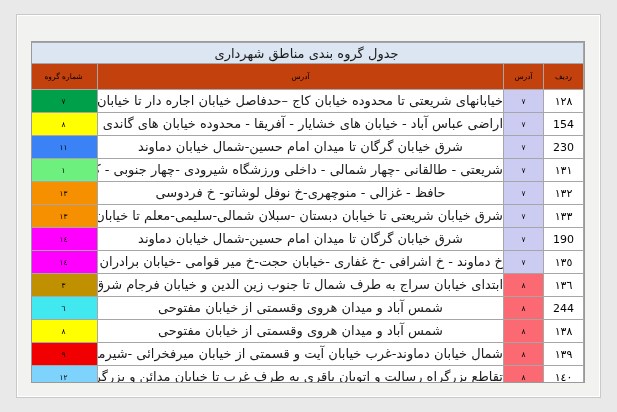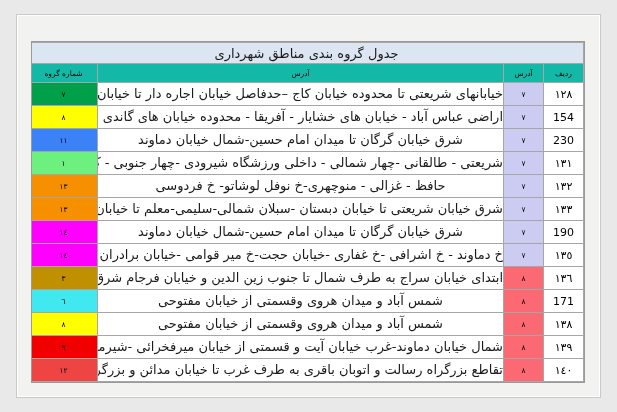--- a/index.html
+++ b/index.html
@@ -65,22 +65,22 @@
     background: #dce6f2;
     height: 21px;
     text-align: center;
     font-size: 13px;
     color: #1a1a1a;
     letter-spacing: 0;
   }
 
   
   th.hdr {
-    background: #14b8a6;
-    height: 19px;
+    background: #c2410c;
+    height: 26px;
     text-align: center;
     font-size: 7.5px;
     color: #000000;
   }
 
   
   td.radif-cell {
     background: #ffffff;
     text-align: center;
     font-size: 11px;
@@ -178,42 +178,42 @@
             <td class="address-cell">خ دماوند - خ اشرافی -خ غفاری -خیابان حجت-خ میر قوامی -خیابان برادران رستمی</td>
             <td class="group-cell" style="background: rgb(255, 0, 255); color: rgb(0, 0, 0);">١٤</td>
           </tr>
           <tr>
             <td class="radif-cell">١٣٦</td>
             <td class="mantaghe-cell" style="background: rgb(251, 106, 114);">٨</td>
             <td class="address-cell">ابتدای خیابان سراج به طرف شمال تا جنوب زین الدین و خیابان فرجام شرق اتوبان باقری به طرف فلکه دوم تهرانپارس و به طرف شمال فلکه دوم</td>
             <td class="group-cell" style="background: rgb(192, 144, 0); color: rgb(0, 0, 0);">٣</td>
           </tr>
           <tr>
-            <td class="radif-cell">171</td>
+            <td class="radif-cell">244</td>
             <td class="mantaghe-cell" style="background: rgb(251, 106, 114);">٨</td>
             <td class="address-cell">شمس آباد و میدان هروی وقسمتی از خیابان مفتوحی</td>
             <td class="group-cell" style="background: rgb(66, 232, 240); color: rgb(0, 0, 0);">٦</td>
           </tr>
           <tr>
             <td class="radif-cell">١٣٨</td>
             <td class="mantaghe-cell" style="background: rgb(251, 106, 114);">٨</td>
             <td class="address-cell">شمس آباد و میدان هروی وقسمتی از خیابان مفتوحی</td>
             <td class="group-cell" style="background: rgb(255, 255, 0); color: rgb(0, 0, 0);">٨</td>
           </tr>
           <tr>
             <td class="radif-cell">١٣٩</td>
             <td class="mantaghe-cell" style="background: rgb(251, 106, 114);">٨</td>
             <td class="address-cell">شمال خیابان دماوند-غرب خیابان آیت و قسمتی از خیابان میرفخرائی -شیرمرد و پدرنگی</td>
             <td class="group-cell" style="background: rgb(240, 0, 0); color: rgb(0, 0, 0);">٩</td>
           </tr>
           <tr>
             <td class="radif-cell">١٤٠</td>
             <td class="mantaghe-cell" style="background: rgb(251, 106, 114);">٨</td>
             <td class="address-cell">تقاطع بزرگراه رسالت و اتوبان باقری به طرف غرب تا خیابان مدائن و بزرگراه رسالت خیابان رشید به طرف جنوب تا شمال خیابان دماوند</td>
-            <td class="group-cell" style="background: #ef4444; color: rgb(0, 0, 0);">١٢</td>
+            <td class="group-cell" style="background: #7dd3fc; color: rgb(0, 0, 0);">١٢</td>
           </tr>
           <tr>
             <td class="radif-cell">١٤١</td>
             <td class="mantaghe-cell" style="background: rgb(76, 140, 63);">١</td>
             <td class="address-cell">آزادی -یهرودی</td>
             <td class="group-cell" style="background: rgb(240, 192, 236); color: rgb(0, 0, 0);">٥</td>
           </tr>
         </tbody>
     </table>
   </div>

